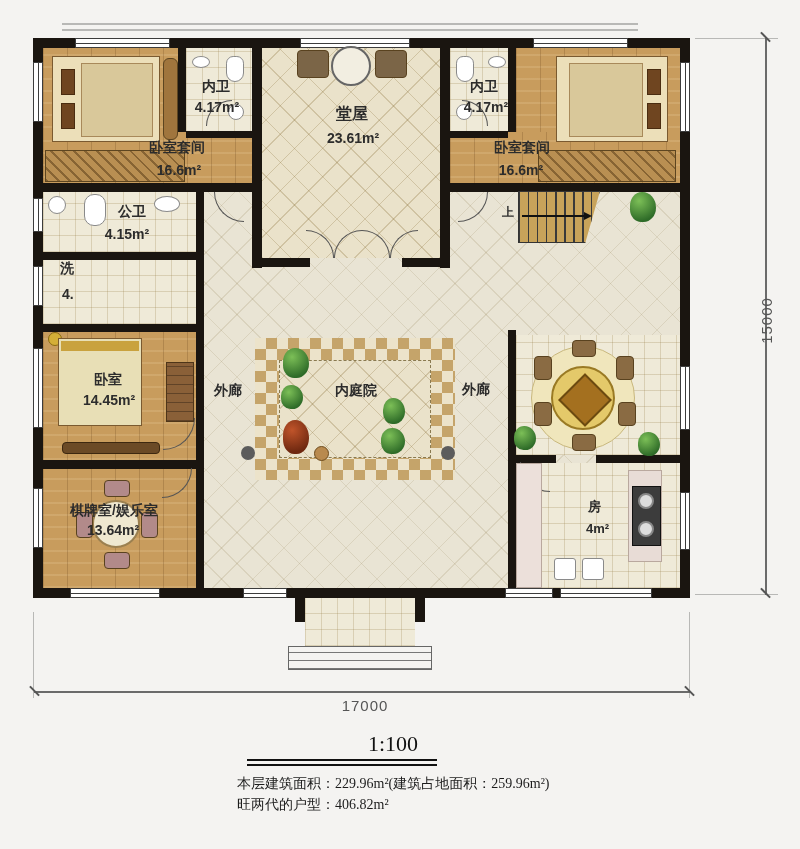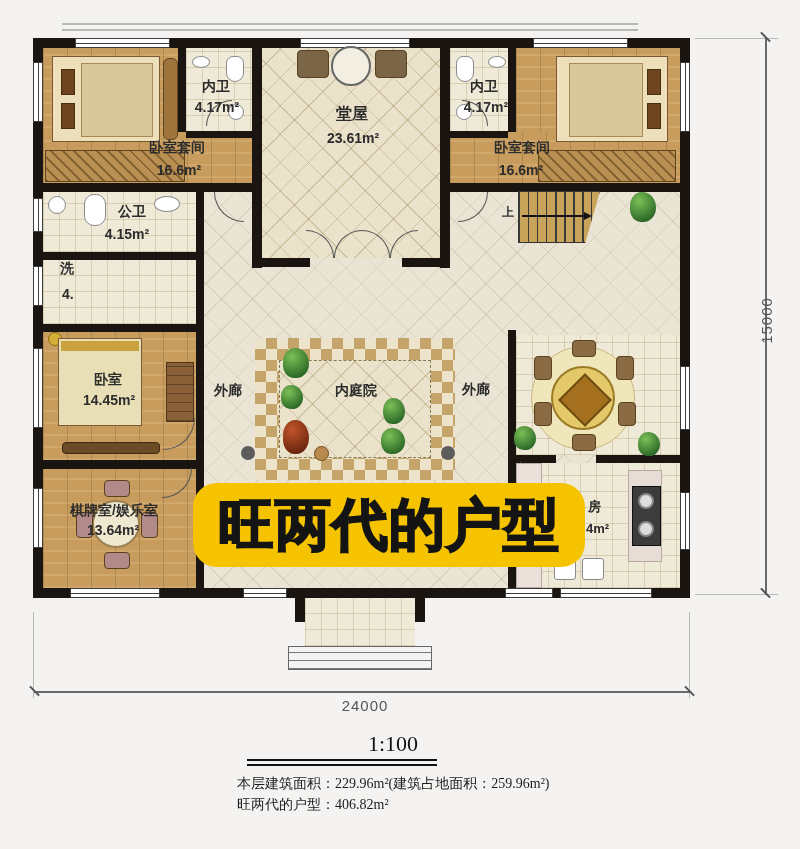--- a/index.html
+++ b/index.html
@@ -281,24 +281,21 @@
   <div class="dimline" style="left:765px;top:38px;width:1.5px;height:557px;"></div>
   <div class="tick" style="left:759px;top:36px;"></div>
   <div class="tick" style="left:759px;top:592px;"></div>
   <div class="dimtxt" style="left:736px;top:312px;width:60px;text-align:center;transform:rotate(-90deg);">15000</div>
 
   <div class="ext" style="left:33px;top:612px;width:1px;height:86px;"></div>
   <div class="ext" style="left:689px;top:612px;width:1px;height:86px;"></div>
   <div class="dimline" style="left:34px;top:691px;width:656px;height:1.5px;"></div>
   <div class="tick" style="left:28px;top:690px;"></div>
   <div class="tick" style="left:683px;top:690px;"></div>
-  <div class="dimtxt" style="left:330px;top:697px;width:70px;text-align:center;">24000</div>
+  <div class="dimtxt" style="left:330px;top:697px;width:70px;text-align:center;">17000</div>
 
   <div class="tb-title" style="left:368px;top:731px;font-size:22px;font-weight:400;">1:100</div>
   <div class="dbl" style="left:247px;top:759px;width:190px;"></div>
   <div class="tb-line" style="left:237px;top:775px;">本层建筑面积：229.96m²(建筑占地面积：259.96m²)</div>
   <div class="tb-line" style="left:237px;top:796px;">旺两代的户型：406.82m²</div>
 
-  <div class="banner-yellow" style="background: rgb(246, 195, 0);">
-    <span>旺两代的户型</span>
-  </div>
 
 </div>
 
 </body></html>

